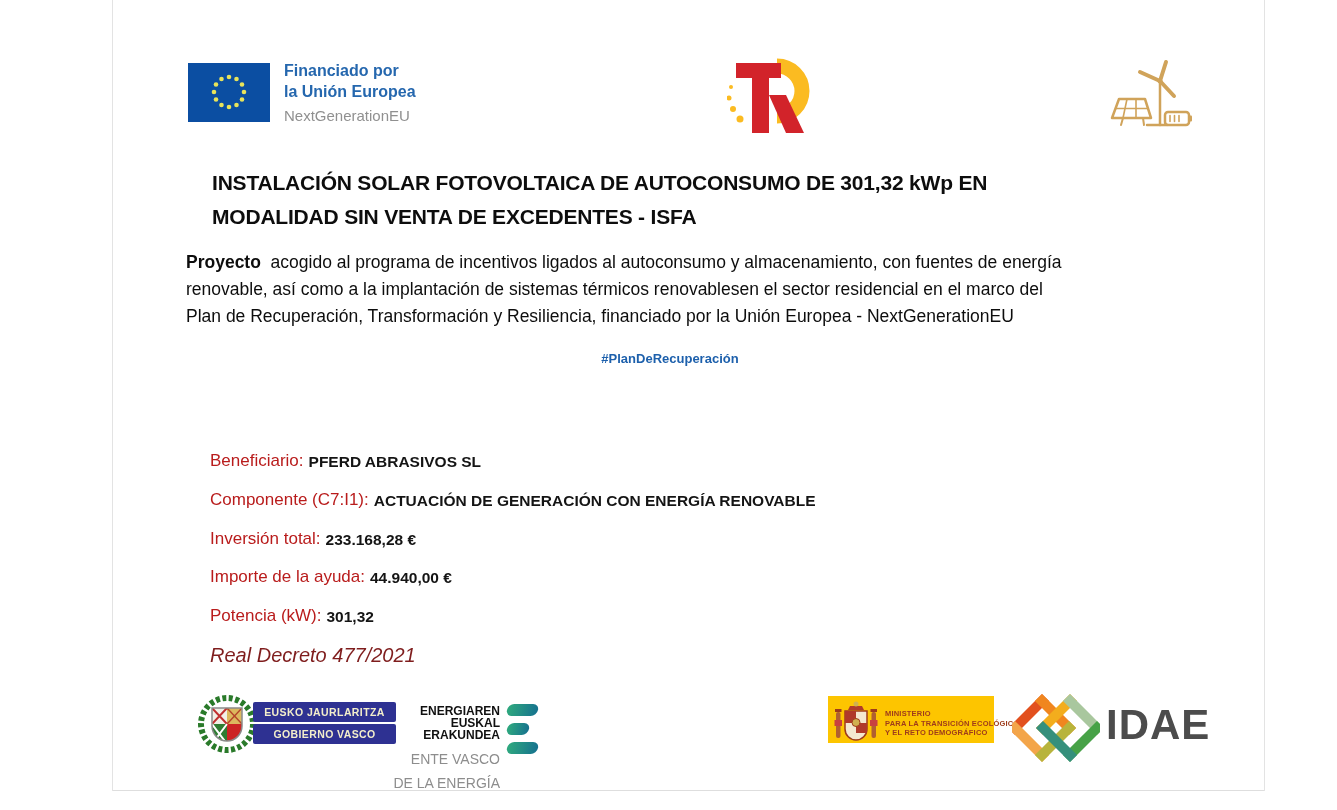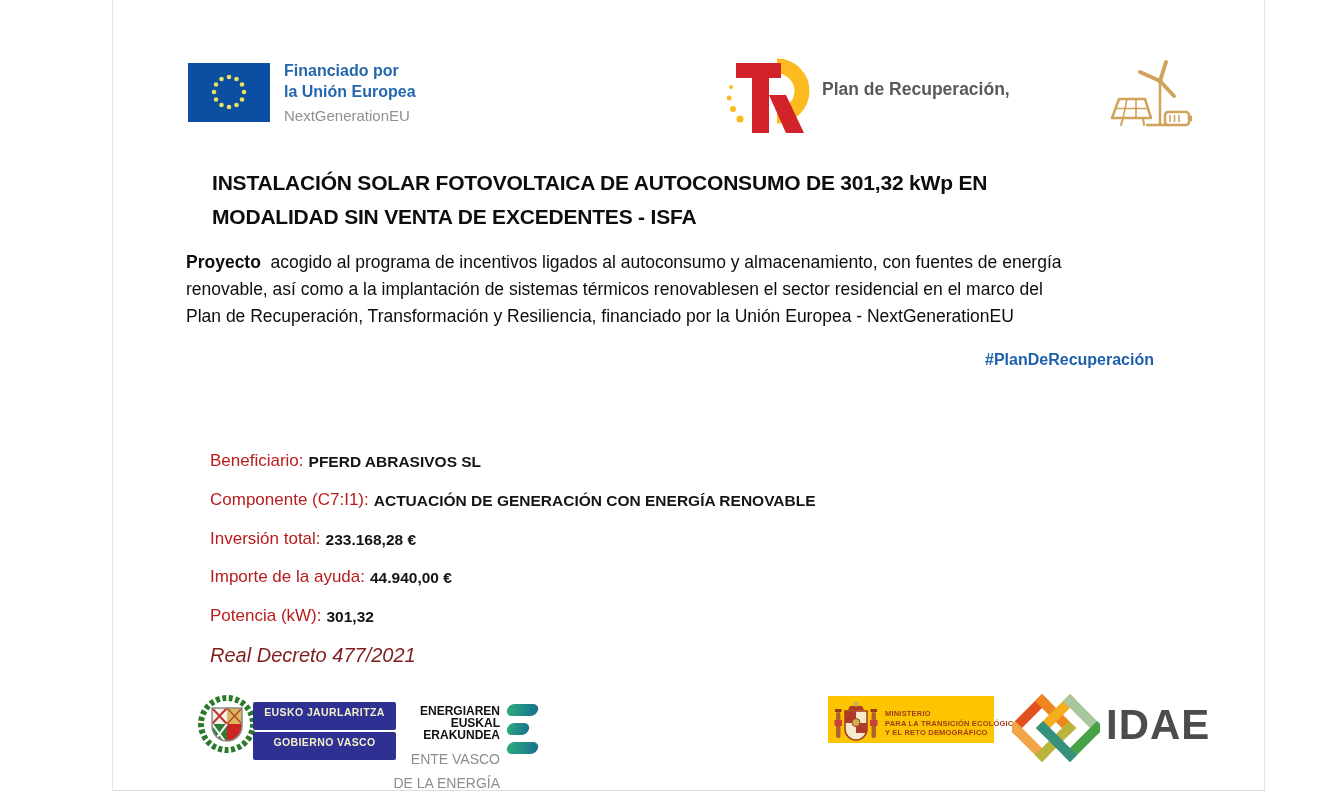--- a/index.html
+++ b/index.html
@@ -21,34 +21,34 @@
   .prtr-logo{position:absolute;left:727px;top:57px;}
   .prtr-text{position:absolute;left:822px;top:78px;font-weight:bold;color:#595a5c;font-size:17.5px;line-height:23px;}
 
   .renew-icon{position:absolute;left:1103px;top:55px;}
 
   
   .title{position:absolute;left:212px;top:166px;width:980px;font-size:21px;font-weight:bold;line-height:34px;letter-spacing:-0.2px;color:#0d0d0d;}
   .para{position:absolute;left:186px;top:249px;width:968px;text-align:left;font-size:17.5px;line-height:27px;color:#0d0d0d;}
   .para .line{white-space:pre;}
   .para .lead{font-weight:bold;}
-  .hashtag{position:absolute;left:186px;top:351px;width:968px;text-align:right;font-weight:bold;font-size:16px;color:#1d60ac;}
+  .hashtag{position:absolute;left:186px;top:351px;width:968px;text-align:center;font-weight:bold;font-size:13px;color:#1d60ac;}
 
   
   .details{position:absolute;left:210px;top:442px;}
   .detail-row{line-height:38.8px;white-space:nowrap;}
   .detail-row .lbl{font-size:17px;color:#b91c1c;}
   .detail-row .val{font-size:15.5px;font-weight:bold;margin-left:5px;position:relative;top:1px;color:#141414;}
   .decree{font-style:italic;font-size:20px;line-height:38.8px;color:#7f1d1d;}
 
   
   .basque-arms{position:absolute;left:197px;top:693px;}
   .basque-banner{position:absolute;left:253px;top:702px;width:143px;}
   .basque-banner .row{background:#2e3192;color:#f3eecb;font-weight:bold;font-size:10.5px;
-    height:28px;line-height:20px;text-align:center;letter-spacing:.4px;border-radius:2px;margin-bottom:2px;white-space:nowrap;}
+    height:20px;line-height:20px;text-align:center;letter-spacing:.4px;border-radius:2px;margin-bottom:2px;white-space:nowrap;}
   .eve-text{position:absolute;left:380px;top:705px;width:120px;text-align:right;line-height:12px;}
   .eve-text .b{font-weight:bold;font-size:12px;color:#101010;}
   .eve-text .g{font-size:14px;color:#8d8d8d;margin-top:12px;}
   .eve-e{position:absolute;left:507px;top:704px;width:40px;}
   .eve-bar{display:block;height:12px;border-radius:6px;background:linear-gradient(90deg,#2fa97e,#16728e);
     transform:skewX(-12deg);margin-bottom:7px;}
   .eve-bar.w1{width:31px;}
   .eve-bar.w2{width:22px;}
 
   .ministry{position:absolute;left:828px;top:696px;width:166px;height:47px;background:#fdc500;}
@@ -98,21 +98,20 @@
     <polygon points="42,38 59,38 77,76 59,76" fill="#d2232a"></polygon>
     <g fill="#fbbb21">
       <circle cx="4" cy="30" r="2"></circle>
         <circle cx="2" cy="41" r="2.5"></circle>
       <circle cx="6" cy="52" r="3"></circle>
         <circle cx="13" cy="62" r="3.5"></circle>
     </g>
   </svg>
 </div>
 <div class="prtr-text">
-  <div>Plan de Recuperación,</div>
 </div>
 
 <div class="renew-icon">
   <svg width="90" height="88" viewBox="0 0 90 88" fill="none" stroke="#d0a35a" stroke-width="2.5" stroke-linecap="round" stroke-linejoin="round">
     <path d="M57 26 L63 7" stroke-width="4"></path>
     <path d="M57 26 L37 17" stroke-width="4"></path>
     <path d="M57 26 L71 41" stroke-width="4"></path>
     <circle cx="57" cy="26" r="2.5" fill="#d0a35a" stroke="none"></circle>
     <path d="M57 28 L57 70"></path>
     <path d="M44 70 L64 70"></path>

